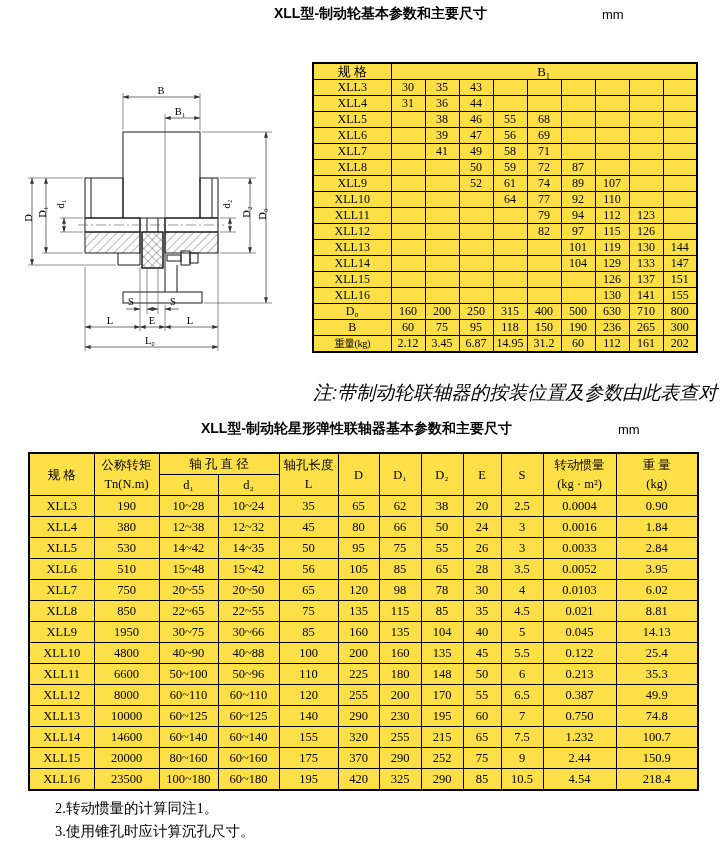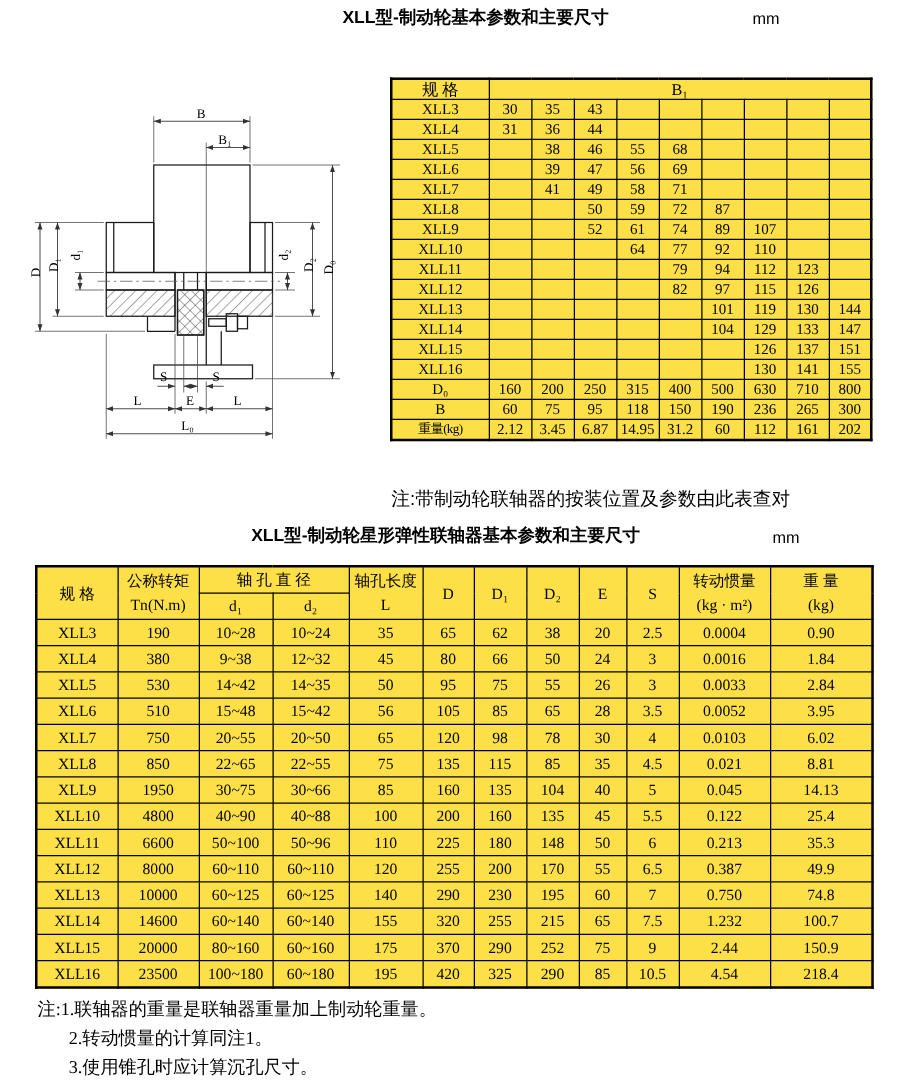--- a/index.html
+++ b/index.html
@@ -19,22 +19,22 @@
   table{border-collapse:collapse;table-layout:fixed;position:absolute;background:#fde047;}
   td{border:1px solid #000;text-align:center;vertical-align:middle;padding:0;overflow:hidden;white-space:nowrap;}
   .t1{left:312px;top:62px;border:2px solid #000;}
   .t1 td{height:15px;font-size:12px;line-height:15px;}
   .t1 .hdr{font-size:13px;}
   .t1 .plabel{font-size:10.5px;letter-spacing:-0.5px;}
   .t2{left:28px;top:452px;border:2px solid #000;}
   .t2 td{height:20px;font-size:12.5px;line-height:20px;}
   .t2 thead td div{line-height:19px;height:19px;}
   .note-under{
-    position:absolute;left:313px;top:390px;font-size:15px;
-    font-family:"Liberation Sans","DejaVu Sans",sans-serif;white-space:nowrap;
+    position:absolute;left:313px;top:380px;font-size:19px;
+    font-family:"Liberation Sans","DejaVu Sans",sans-serif;white-space:nowrap;font-style:italic;
   }
   .footnotes{position:absolute;left:30px;top:797px;font-size:14.5px;line-height:23px;}
   .footnotes .indent{padding-left:25px;}
   
   .drawing{position:absolute;left:20px;top:66px;}
   .drawing .main{stroke:#1a1a1a;fill:none;stroke-width:1;}
   .drawing .ext line, .drawing .ext path{stroke:#444;stroke-width:0.6;fill:none;}
   .drawing .dim{stroke:#333;stroke-width:0.7;fill:none;
     marker-start:url(#ar);marker-end:url(#ar);}
   .drawing .dime{stroke:#333;stroke-width:0.7;fill:none;marker-end:url(#ar);}
@@ -436,21 +436,21 @@
         <td>62</td>
         <td>38</td>
         <td>20</td>
         <td>2.5</td>
         <td>0.0004</td>
         <td>0.90</td>
       </tr>
       <tr>
         <td>XLL4</td>
         <td>380</td>
-        <td>9~38</td>
+        <td>12~38</td>
         <td>12~32</td>
         <td>45</td>
         <td>80</td>
         <td>66</td>
         <td>50</td>
         <td>24</td>
         <td>3</td>
         <td>0.0016</td>
         <td>1.84</td>
       </tr>
@@ -619,16 +619,15 @@
         <td>290</td>
         <td>85</td>
         <td>10.5</td>
         <td>4.54</td>
         <td>218.4</td>
       </tr>
     </tbody>
 </table>
 
 <div class="footnotes">
-  <div>注:1.联轴器的重量是联轴器重量加上制动轮重量。</div>
   <div class="indent">2.转动惯量的计算同注1。</div>
   <div class="indent">3.使用锥孔时应计算沉孔尺寸。</div>
 </div>
 
 </body></html>

